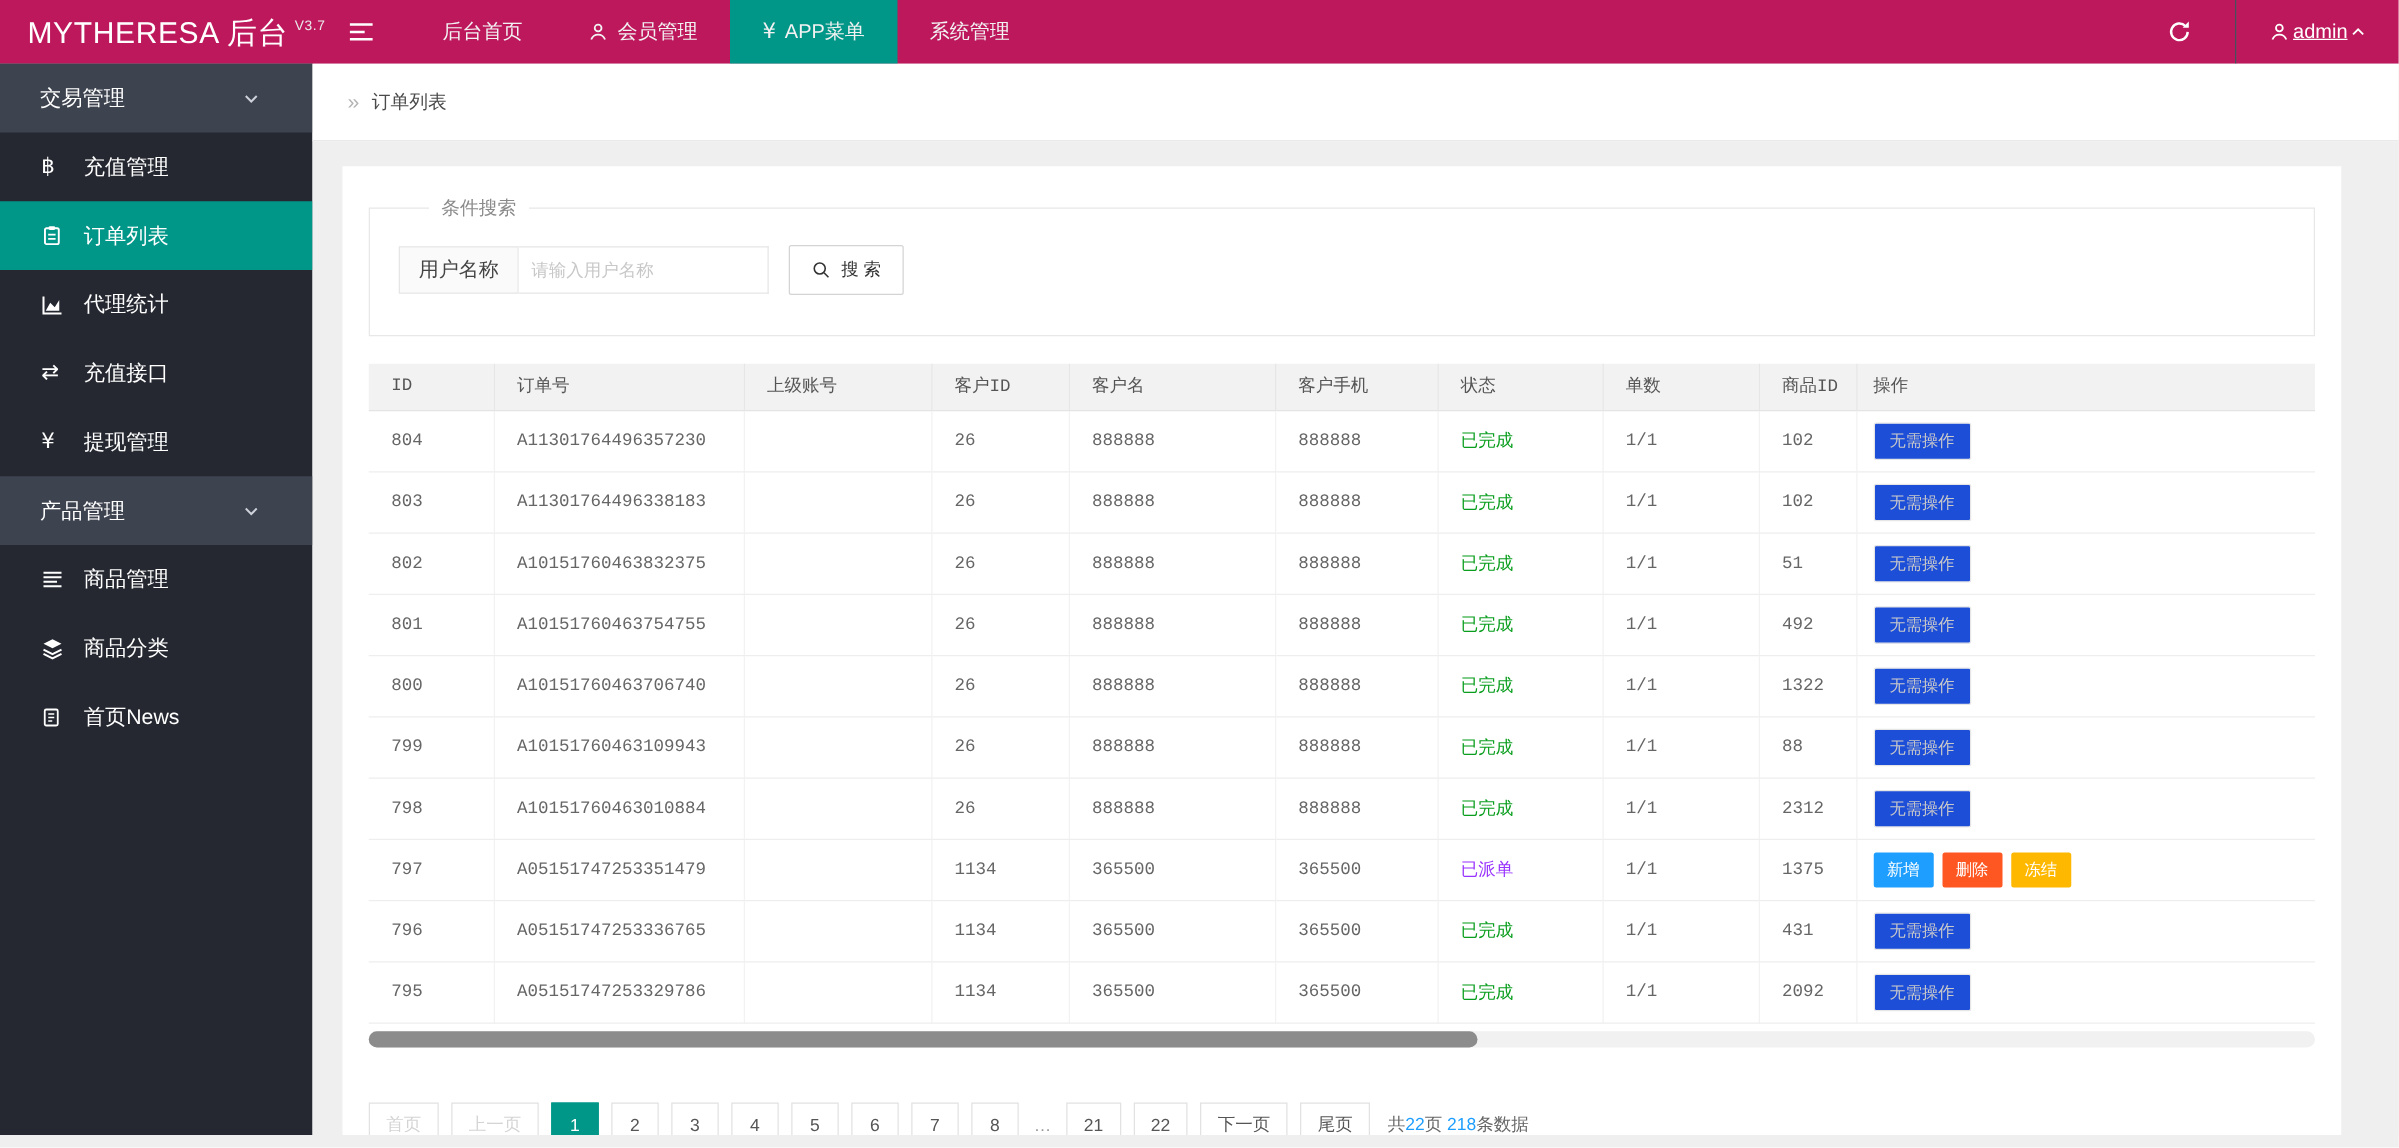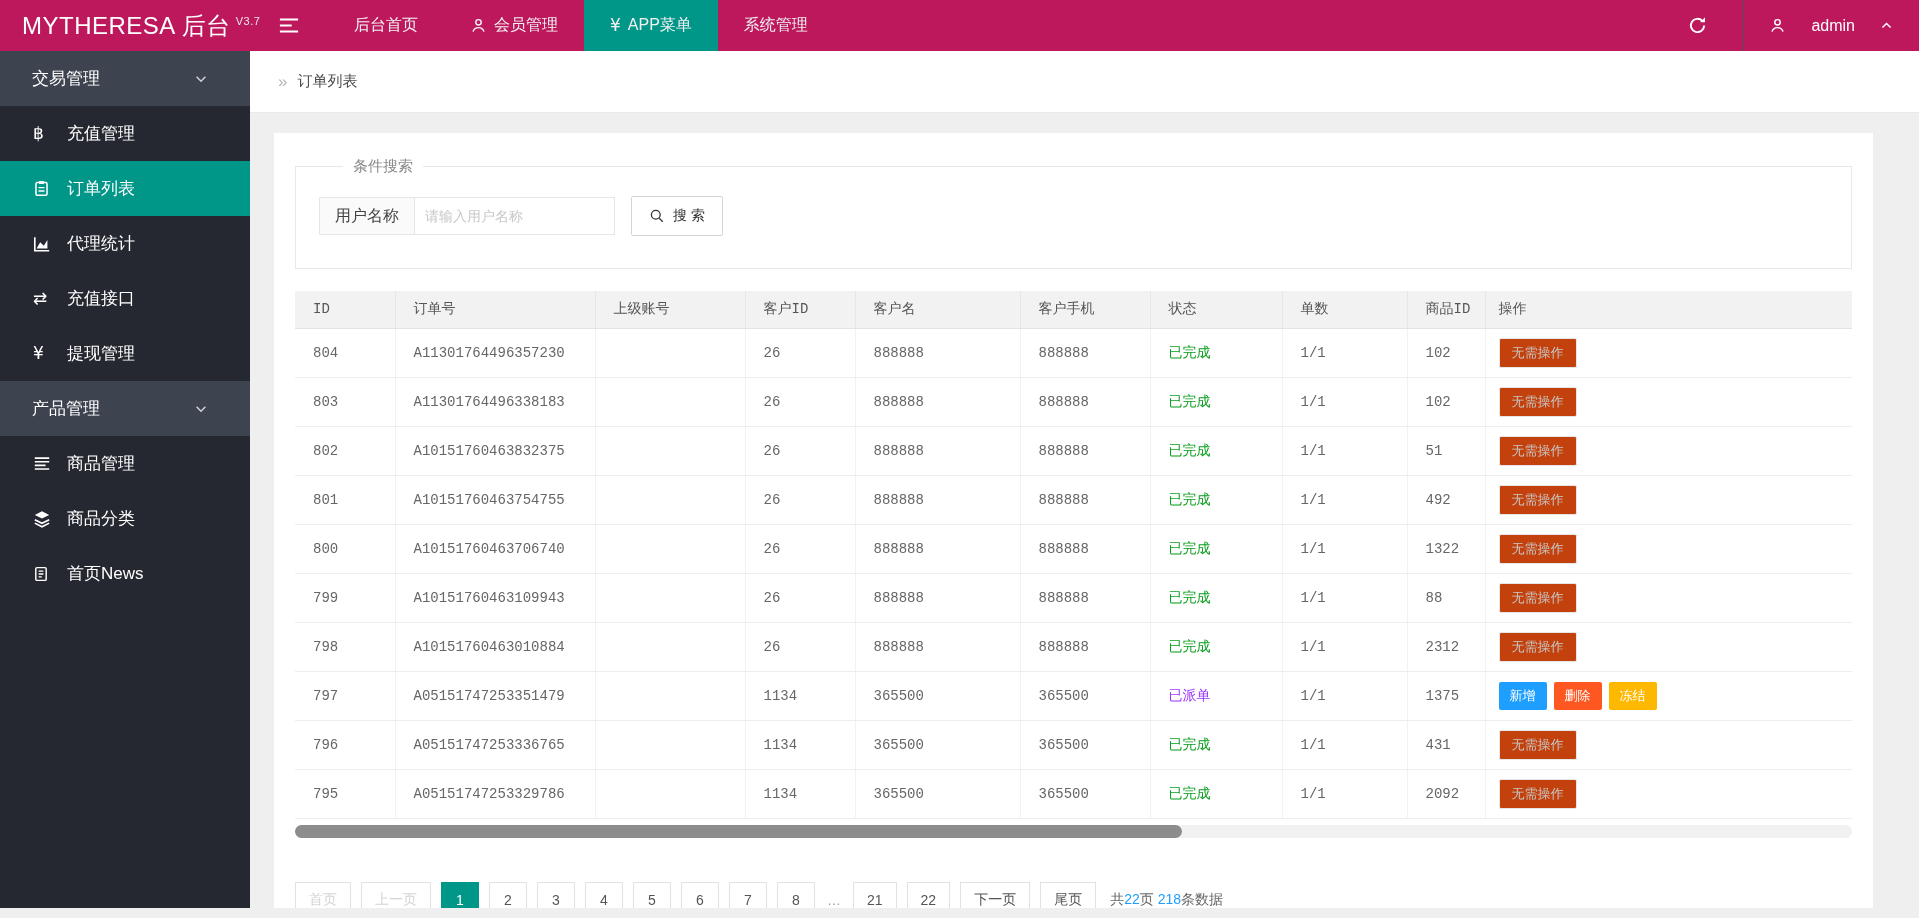--- a/index.html
+++ b/index.html
@@ -9,21 +9,21 @@
   
   .header { height:51px; background:#be185d; display:flex; align-items:stretch; color:#fff; }
   .logo { width:250px; display:flex; align-items:center; padding-left:22px; font-size:24px; color:#fff; letter-spacing:.5px; white-space:nowrap; }
   .logo .version { font-size:11px; margin-left:5px; align-self:flex-start; margin-top:15px; color:#e9e9e9; }
   .menu-toggle { width:78px; display:flex; align-items:center; justify-content:center; cursor:pointer; color:#fff; }
   .nav { display:flex; }
   .nav-item { display:flex; align-items:center; gap:7px; padding:0 26px; font-size:16px; color:#f2f2f2; cursor:pointer;justify-content:center; }
   .nav-item.active { background:var(--accent,#009688); }
   .header-right { margin-left:auto; display:flex; align-items:stretch; }
   .refresh-btn { width:90px; display:flex; align-items:center; justify-content:center; border-right:1px solid #47505f; cursor:pointer; }
-  .user-box { display:flex; align-items:center; gap:25px; padding:12px 26px; font-size:16px; cursor:pointer; }
+  .user-box { display:flex; align-items:center; gap:2px; padding:12px 26px; font-size:16px; cursor:pointer;text-decoration:underline; }
   .icon { display:inline-flex; align-items:center; justify-content:center; line-height:0; }
   .ticon { font-size:17px; line-height:1; font-family:"DejaVu Sans",sans-serif; }
 
   
   .body-row { display:flex; height:857px; }
   .sidebar { width:250px; background:#252831; flex:0 0 auto; }
   .side-item { height:55px; display:flex; align-items:center; padding:0 22px 0 33px; color:#ffffff; font-size:17px; cursor:pointer; }
   .side-item .icon { width:26px; margin-right:8px; justify-content:flex-start; }
   .side-item.parent { background:#3e4350; padding-left:32px; }
   .side-item .chev { margin-left:auto; color:#cdd1d9; }
@@ -48,21 +48,21 @@
   
   .table-wrap { margin-top:22px;font-family:Liberation Mono, monospace; }
   table { width:100%; border-collapse:collapse; table-layout:fixed; }
   th { background:#f2f2f2; font-weight:normal; color:#555; font-size:14px; text-align:left; height:37px; padding-left:18px; border-right:1px solid #e6e6e6; border-bottom:1px solid #e4e4e4; }
   td { height:49px; font-size:14px; color:#666; padding-left:18px; border-bottom:1px solid #eee; border-right:1px solid #f2f2f2; background:#fff; white-space:nowrap; overflow:hidden; }
   th:last-child, td:last-child { border-right:none; }
   th.op-col, td.op-cell { border-left:1px solid #dfdfdf; padding-left:13px; }
   .status-done { color:var(--status-done,#0a9e1e); }
   .status-dispatched { color:var(--status-dispatched,#9933ff); }
   .btn { display:inline-block; padding:5px 11px; border-radius:2px; font-size:13px; margin-right:7px; cursor:pointer; }
-  .btn-disabled { border:1px solid #e6e6e6; color:#c9c9c9; background:#c2410c; cursor:not-allowed; padding:5px 12px;text-align:center; }
+  .btn-disabled { border:1px solid #e6e6e6; color:#c9c9c9; background:#1d4ed8; cursor:not-allowed; padding:5px 12px;text-align:center; }
   .btn-primary { background:var(--btn-primary,#1E9FFF); color:#fff; }
   .btn-danger { background:var(--btn-danger,#FF5722); color:#fff; }
   .btn-warning { background:var(--btn-warning,#FFB800); color:#fff; }
 
   
   .hscroll { margin-top:6px; height:13px; background:#f1f1f1; border-radius:7px; position:relative; }
   .hscroll-thumb { position:absolute; left:0; top:0; height:13px; width:57%; background:#8c8c8c; border-radius:7px; cursor:pointer; }
 
   
   .pagination { margin-top:44px; display:flex; align-items:center; }

